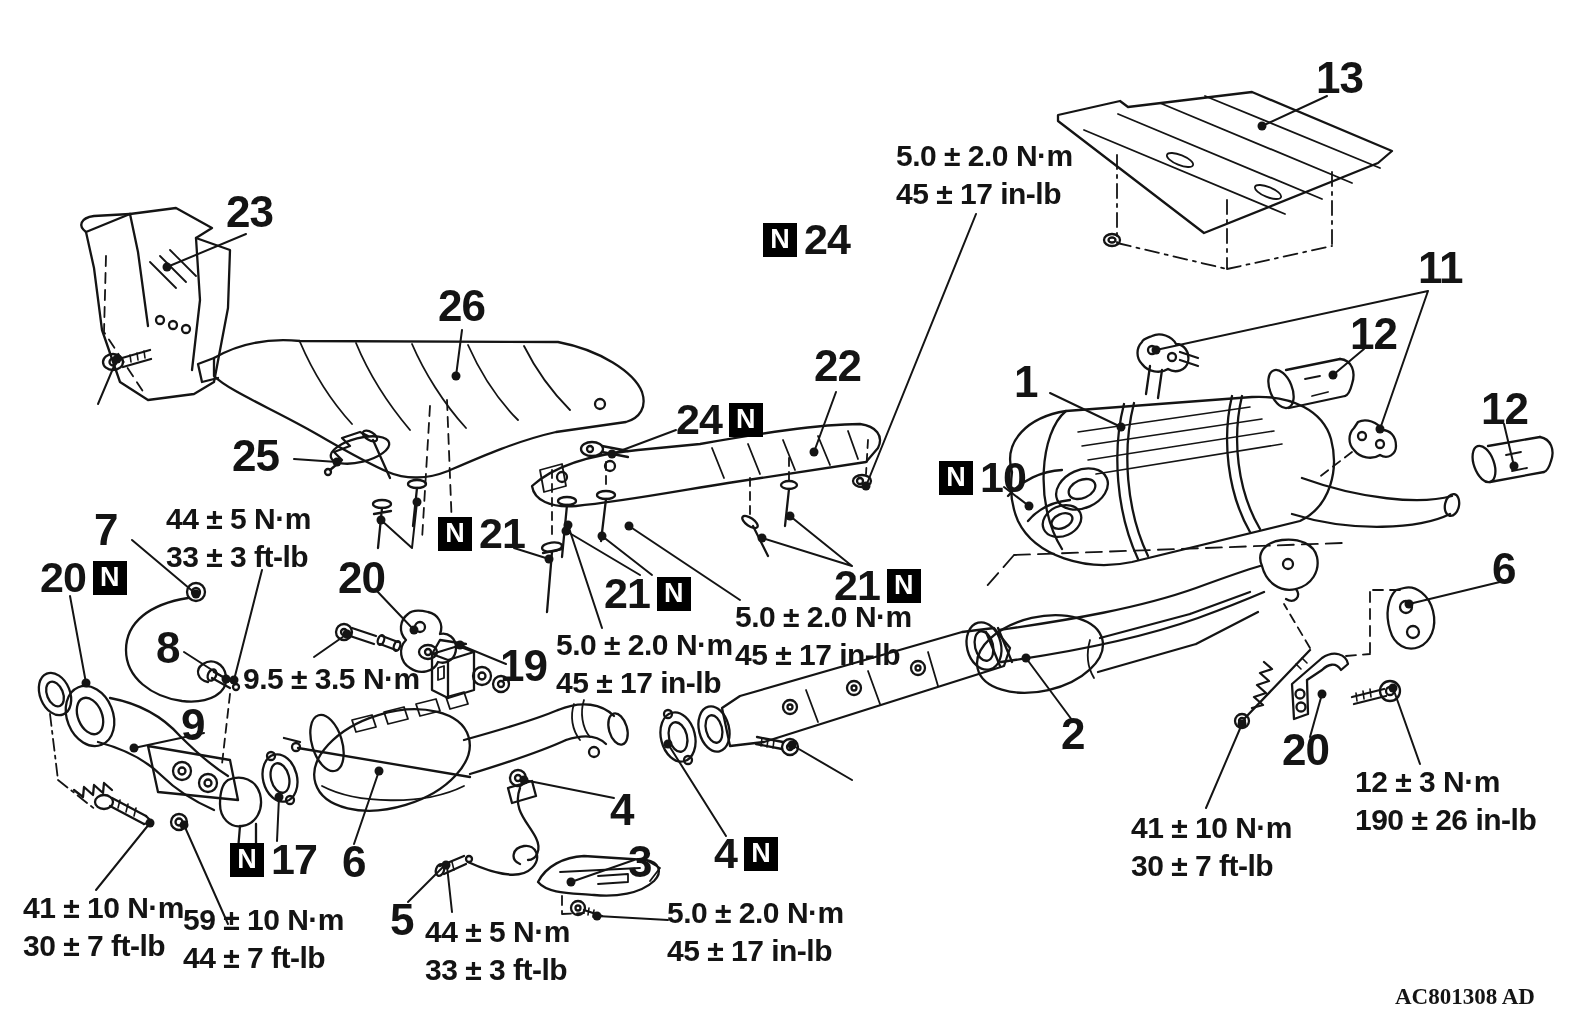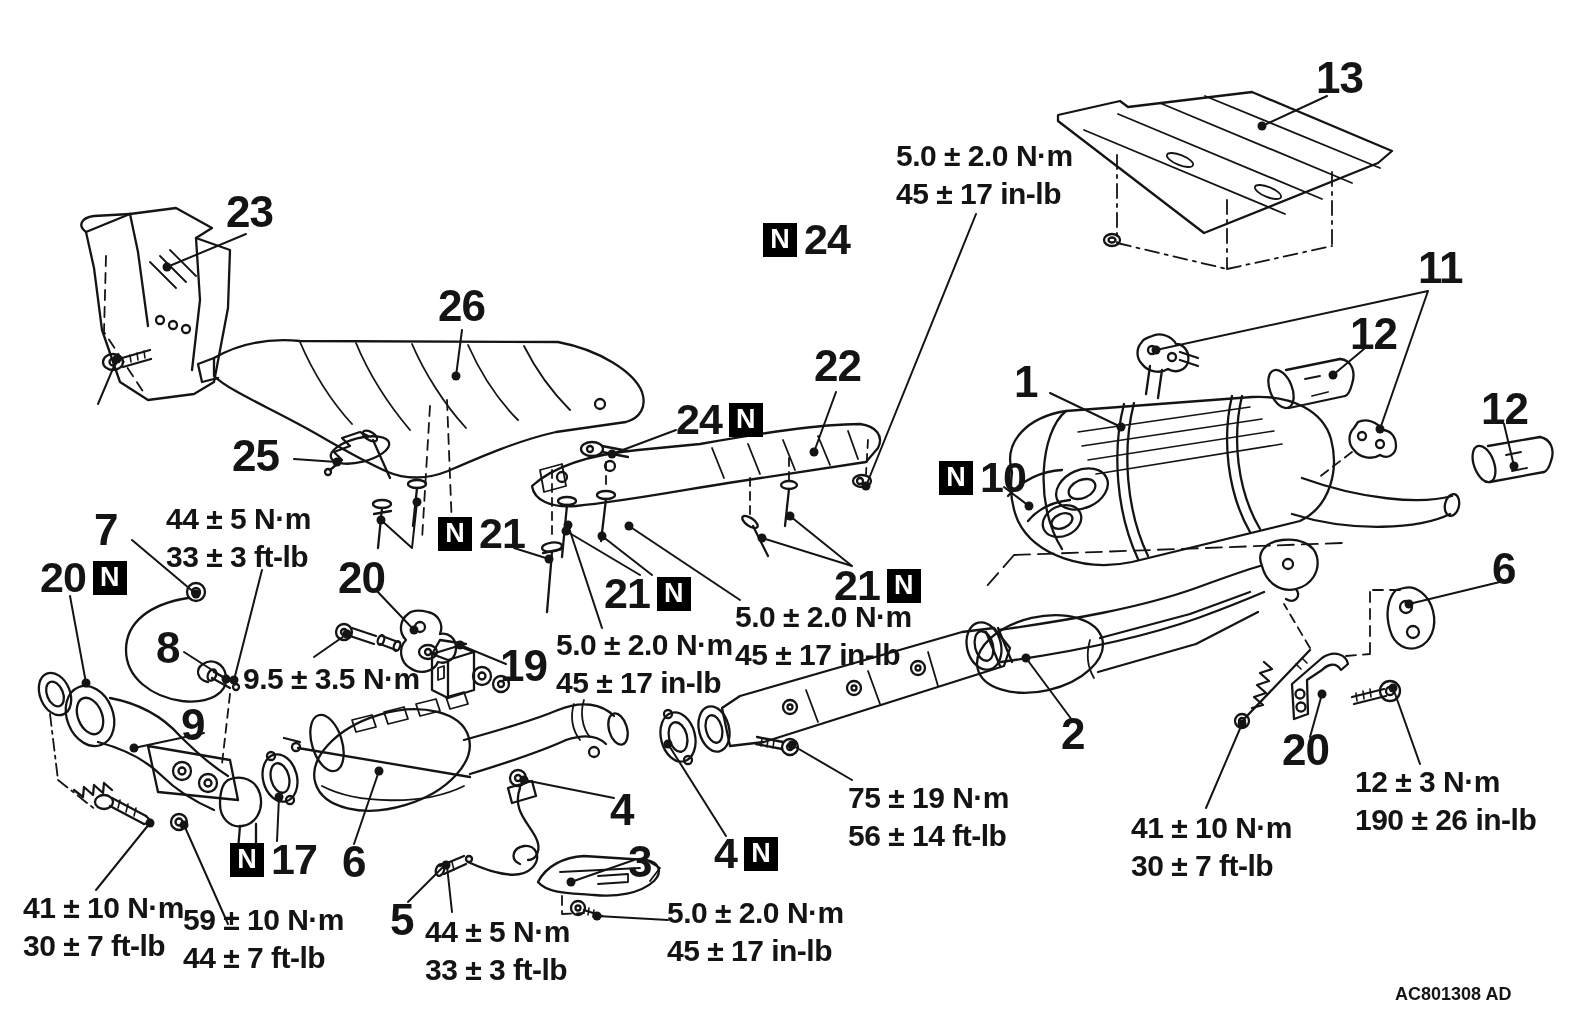--- a/index.html
+++ b/index.html
@@ -5,21 +5,21 @@
   html,body{margin:0;padding:0;background:#fff;}
   .stage{position:relative;width:1575px;height:1014px;background:#fff;overflow:hidden;
          font-family:"Liberation Sans",sans-serif;color:#141414;}
   .stage svg.art{position:absolute;left:0;top:0;}
   .num{position:absolute;font-weight:bold;font-size:44px;line-height:1;letter-spacing:-1px;white-space:nowrap;}
   .row{position:absolute;display:flex;align-items:center;gap:7px;}
   .row .n{font-weight:bold;font-size:43px;line-height:1;letter-spacing:-1px;}
   .nbadge{display:inline-flex;width:34px;height:34px;background:#000;color:#fff;
           align-items:center;justify-content:center;font-weight:bold;font-size:27px;line-height:1;flex:0 0 auto;}
   .torque{position:absolute;font-weight:bold;font-size:30px;line-height:38px;letter-spacing:-0.5px;white-space:nowrap;}
-  .code{position:absolute;font-weight:bold;font-size:18px;letter-spacing:0;}
+  .code{position:absolute;font-weight:bold;font-size:23px;letter-spacing:0;font-family:Liberation Serif, serif;}
 </style>
 </head>
 <body>
 
 <div class="stage">
 
 <svg class="art" width="1575" height="1014" viewBox="0 0 1575 1014">
   <g stroke="#141414" stroke-width="2.3" fill="none" stroke-linecap="round" stroke-linejoin="round">
 
     <g>
@@ -440,24 +440,20 @@
   <div>9.5 ± 3.5 N·m</div>
 </div>
 <div class="torque" style="left:556px;top:626px">
   <div>5.0 ± 2.0 N·m</div>
   <div>45 ± 17 in-lb</div>
 </div>
 <div class="torque" style="left:735px;top:598px">
   <div>5.0 ± 2.0 N·m</div>
   <div>45 ± 17 in-lb</div>
 </div>
-<div class="torque" style="left:848px;top:779px">
-  <div>75 ± 19 N·m</div>
-  <div>56 ± 14 ft-lb</div>
-</div>
 <div class="torque" style="left:23px;top:889px">
   <div>41 ± 10 N·m</div>
   <div>30 ± 7 ft-lb</div>
 </div>
 <div class="torque" style="left:183px;top:901px">
   <div>59 ± 10 N·m</div>
   <div>44 ± 7 ft-lb</div>
 </div>
 <div class="torque" style="left:425px;top:913px">
   <div>44 ± 5 N·m</div>

